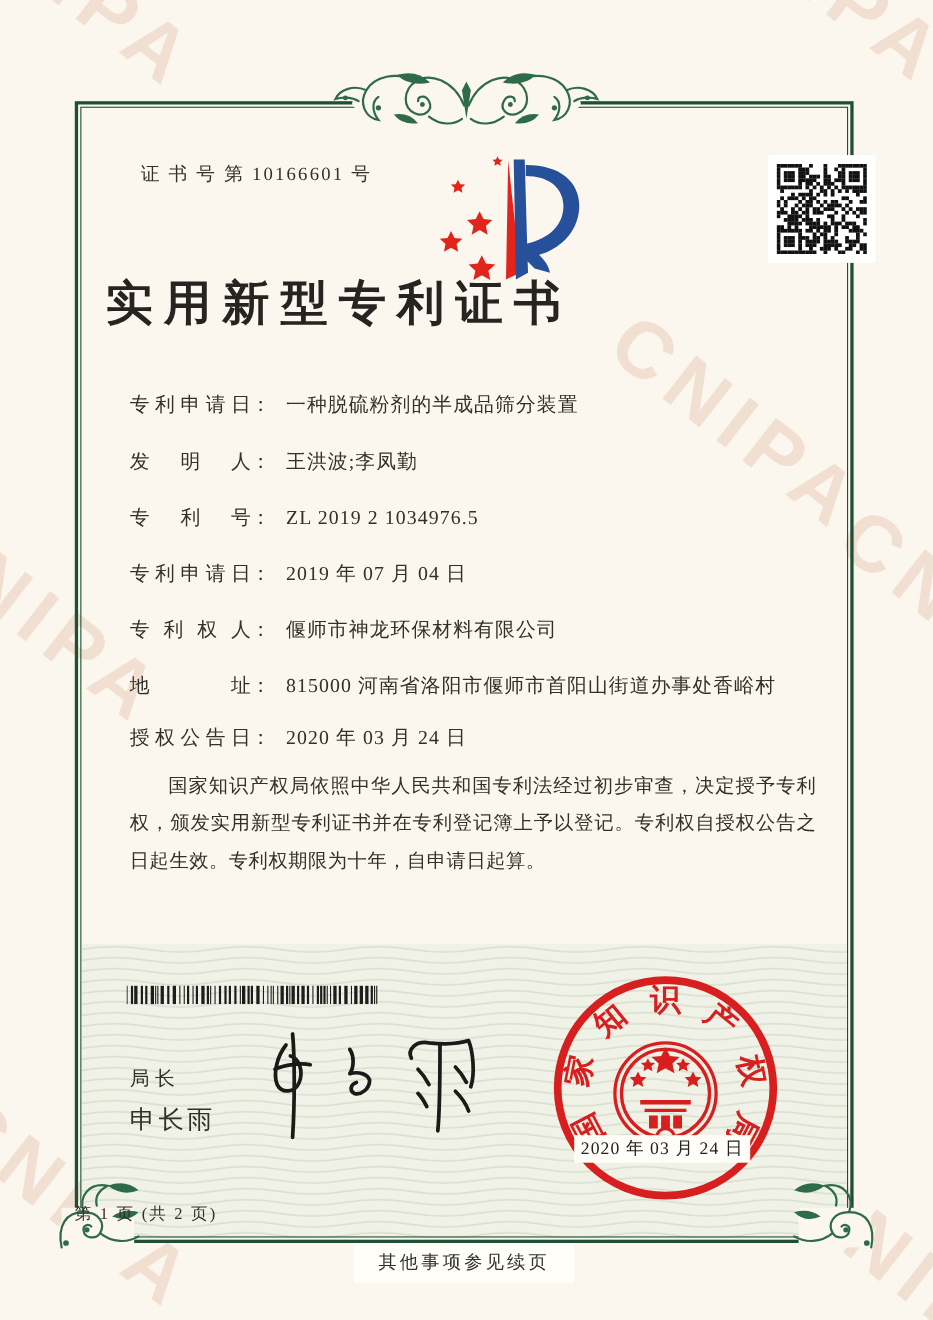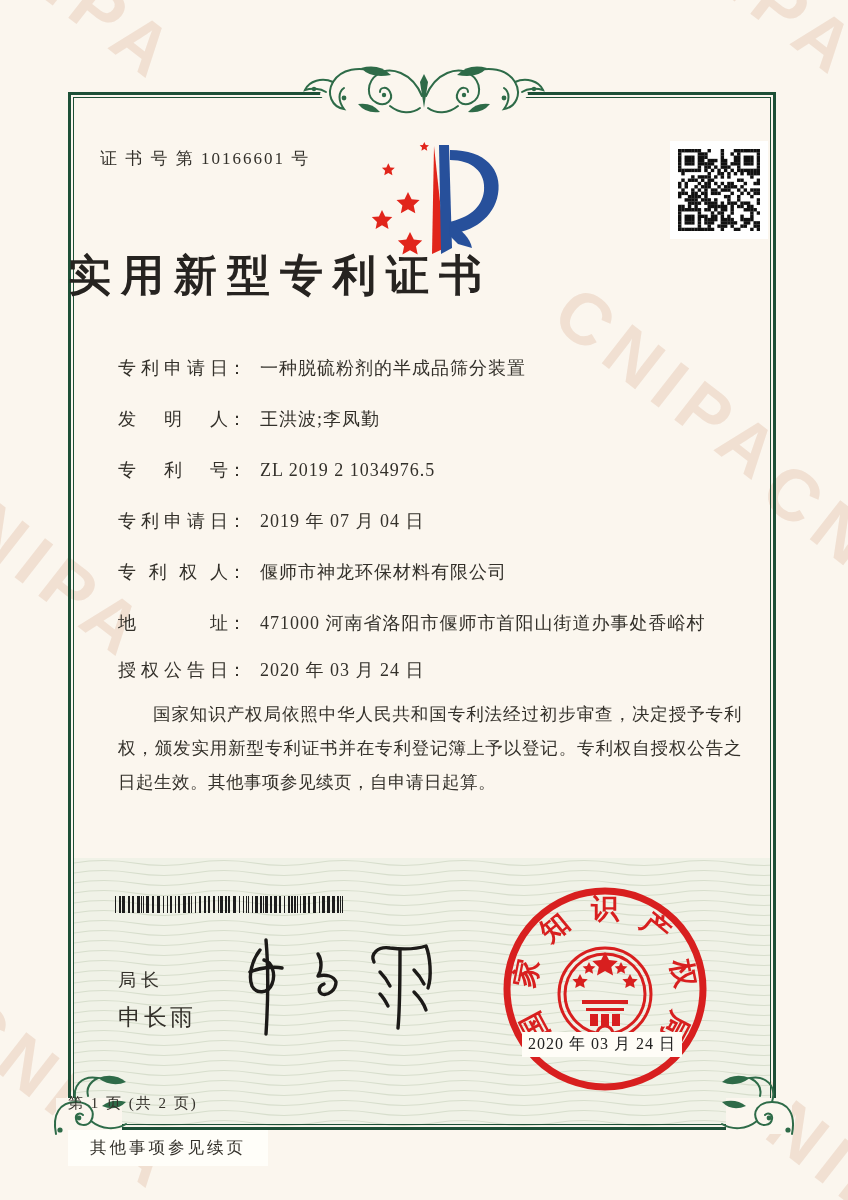--- a/index.html
+++ b/index.html
@@ -16,21 +16,21 @@
   }
   *{margin:0;padding:0;box-sizing:border-box;}
   html,body{width:848px;height:1200px;}
   body{
     font-family:"Liberation Serif","DejaVu Serif",serif;
     background:var(--bg);
     color:var(--text);
     position:relative;
     overflow:hidden;
   }
-  .abs{position:absolute;}
+  .abs{position:absolute;margin-left:28px;}
   
   .wm{
     position:absolute;
     font-family:"Liberation Sans","DejaVu Sans",sans-serif;
     font-weight:700;
     font-size:72px;
     letter-spacing:10px;
     color:var(--wm);
     transform:rotate(38deg);
     white-space:nowrap;
@@ -85,21 +85,21 @@
   .sealchar{
     fill:var(--seal-red);font-size:28px;font-weight:700;text-anchor:middle;
     dominant-baseline:middle;font-family:"Liberation Serif","DejaVu Serif",serif;
   }
   .sealdate{
     position:absolute;left:602px;top:1032px;transform:translateX(-50%);
     background:#fffdf7;padding:2px 6px;font-size:16px;letter-spacing:1px;
     color:#222;z-index:6;white-space:nowrap;
   }
   .pageinfo{position:absolute;left:68px;top:1094px;width:708px;font-size:15px;letter-spacing:2px;z-index:4;}
-  .footnote{position:absolute;left:68px;top:1130px;width:708px;text-align:left;z-index:4;}
+  .footnote{position:absolute;left:68px;top:1130px;width:708px;text-align:center;z-index:4;}
   .footnote span{
     display:inline-block;background:#fffef9;padding:7px 22px;font-size:16.5px;letter-spacing:3px;
   }
 </style>
 </head>
 <body>
 
 <div class="wm" style="left:-70px;top:-58px;">CNIPA</div>
 <div class="wm" style="left:612px;top:-62px;">CNIPA</div>
 <div class="wm" style="left:536px;top:344px;">CNIPA</div>
@@ -539,28 +539,28 @@
 <div class="frow" style="top:458px">
   <span class="flabel">专利号</span><span class="fcolon">：</span><span class="fvalue">ZL 2019 2 1034976.5</span>
 </div>
 <div class="frow" style="top:509px">
   <span class="flabel">专利申请日</span><span class="fcolon">：</span><span class="fvalue">2019 年 07 月 04 日</span>
 </div>
 <div class="frow" style="top:560px">
   <span class="flabel">专利权人</span><span class="fcolon">：</span><span class="fvalue">偃师市神龙环保材料有限公司</span>
 </div>
 <div class="frow" style="top:611px">
-  <span class="flabel">地址</span><span class="fcolon">：</span><span class="fvalue">471000 河南省洛阳市偃师市首阳山街道办事处香峪村</span>
+  <span class="flabel">地址</span><span class="fcolon">：</span><span class="fvalue">815000 河南省洛阳市偃师市首阳山街道办事处香峪村</span>
 </div>
 <div class="frow" style="top:658px">
   <span class="flabel">授权公告日</span><span class="fcolon">：</span><span class="fvalue">2020 年 03 月 24 日</span>
 </div>
 
 <div class="paras">
-  <p>国家知识产权局依照中华人民共和国专利法经过初步审查，决定授予专利权，颁发实用新型专利证书并在专利登记簿上予以登记。专利权自授权公告之日起生效。其他事项参见续页，自申请日起算。</p>
+  <p>国家知识产权局依照中华人民共和国专利法经过初步审查，决定授予专利权，颁发实用新型专利证书并在专利登记簿上予以登记。专利权自授权公告之日起生效。专利权期限为十年，自申请日起算。</p>
 </div>
 
 <div class="barcode">
   <svg id="bc-svg" width="228" height="17">
       <rect x="0" y="0" width="1" height="17" fill="#1d1d1d"></rect>
       <rect x="4" y="0" width="2" height="17" fill="#1d1d1d"></rect>
       <rect x="7" y="0" width="3" height="17" fill="#1d1d1d"></rect>
       <rect x="13" y="0" width="2" height="17" fill="#1d1d1d"></rect>
       <rect x="17" y="0" width="2" height="17" fill="#1d1d1d"></rect>
       <rect x="22" y="0" width="3" height="17" fill="#1d1d1d"></rect>

